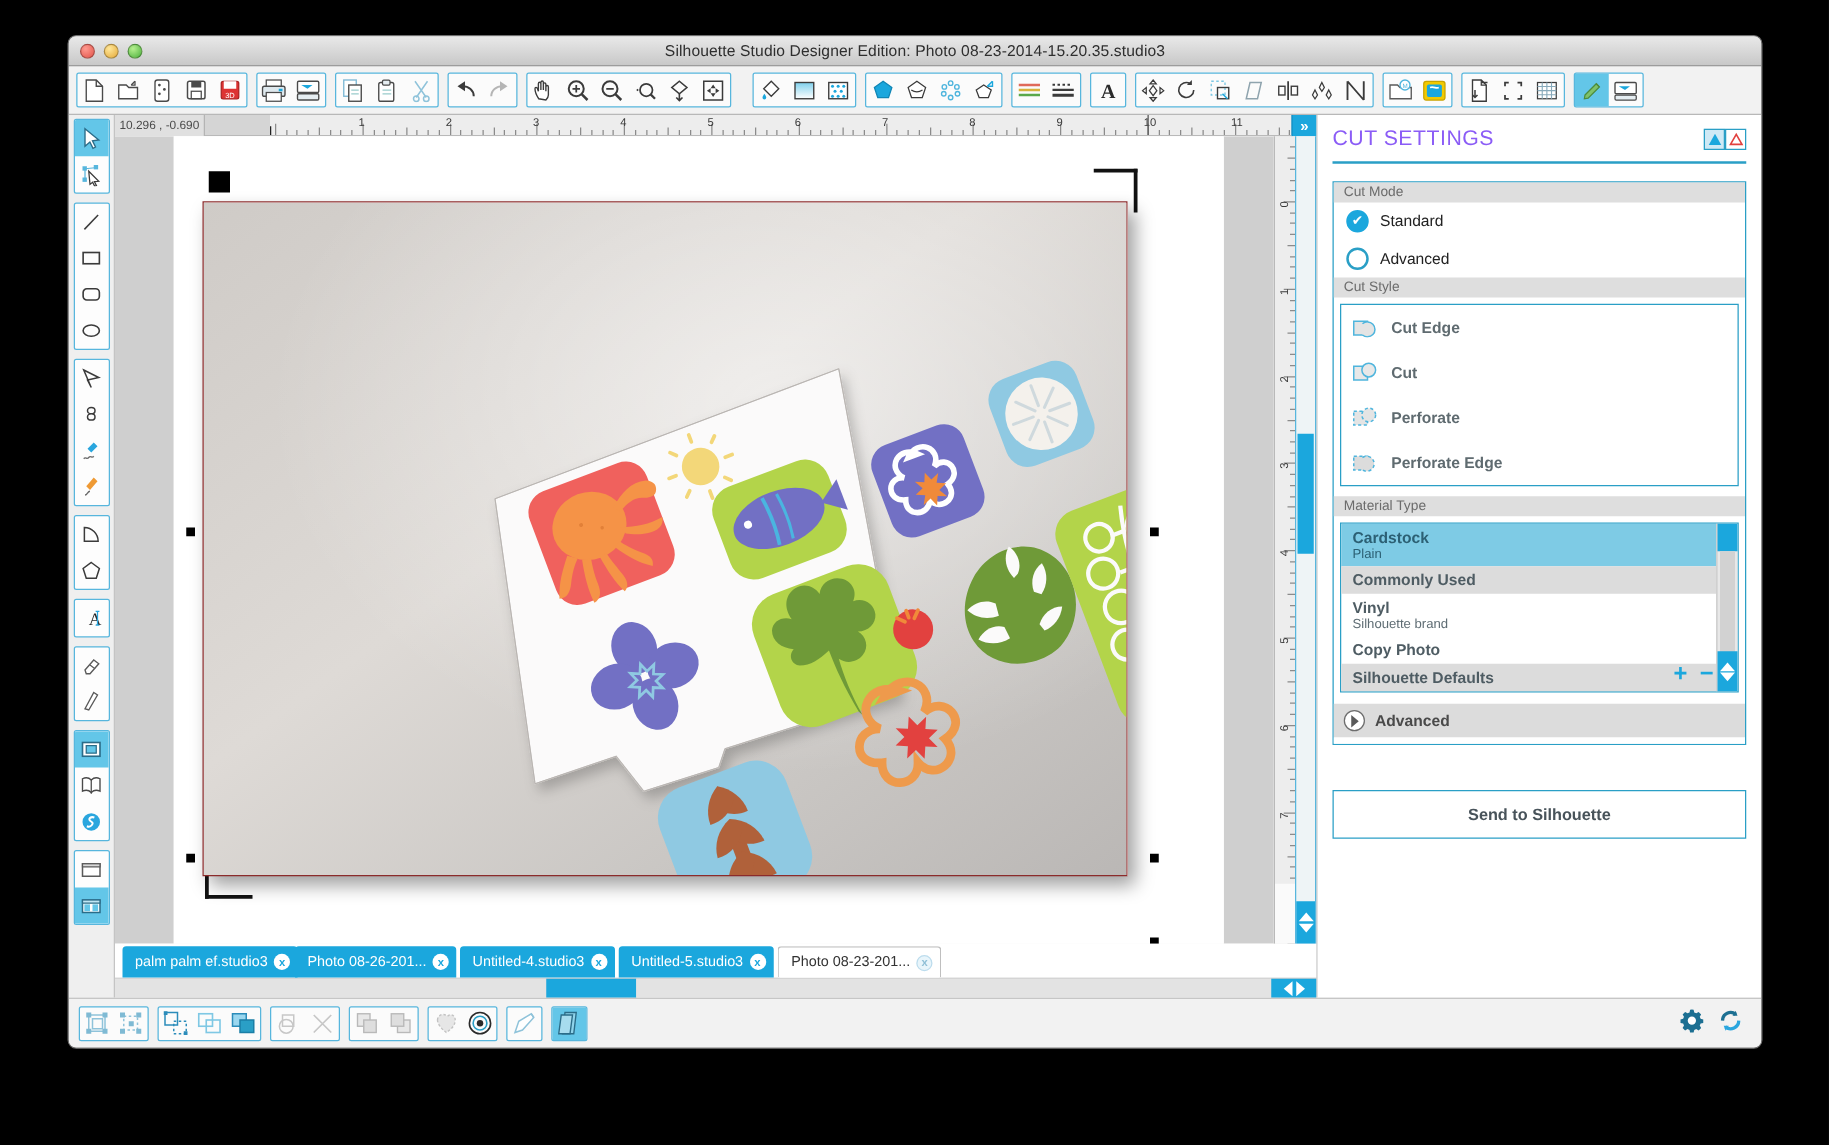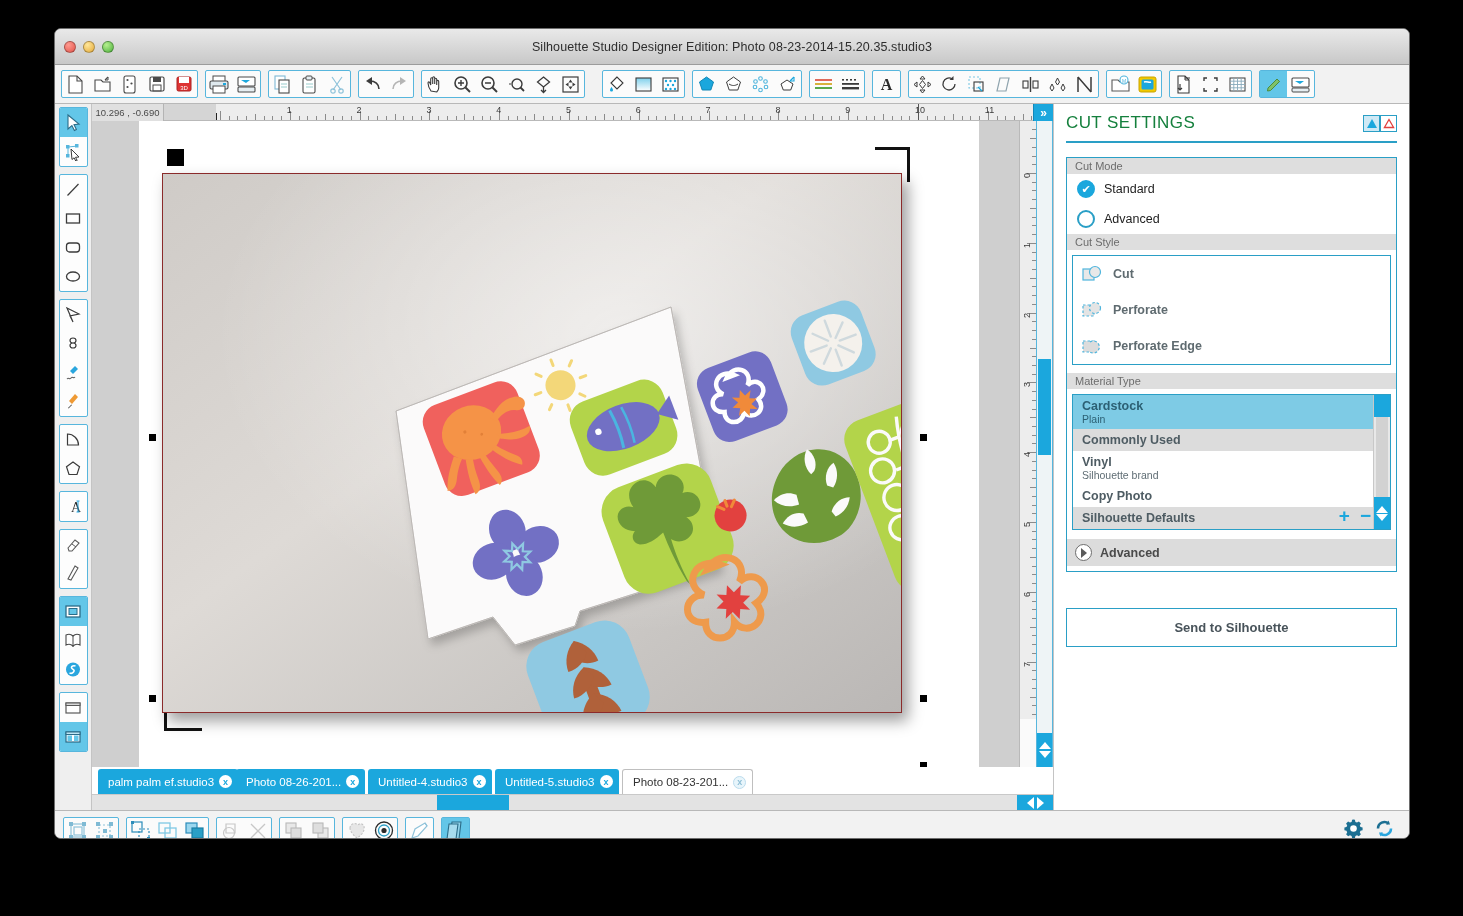--- a/index.html
+++ b/index.html
@@ -17,21 +17,21 @@
   .os-window {
     position: absolute; left: 54px; top: 28px;
     width: 1356px; height: 811px;
     background: #dcdcdc;
     border-radius: 7px;
     box-shadow: 0 4px 18px rgba(0,0,0,.6);
     overflow: hidden;
     border: 1px solid #6d6d6d;
   }
   .titlebar {
-    position: relative; height: 36px;
+    position: relative; height: 24px;
     background: linear-gradient(#e9e9e9,#c8c8c8);
     border-bottom: 1px solid #9c9c9c;
     display: flex; align-items: center;
   }
   .traffic { display: flex; gap: 7px; margin-left: 9px; }
   .tl { width: 12px; height: 12px; border-radius: 50%; border: 1px solid rgba(0,0,0,.28); }
   .tl.red { background: radial-gradient(circle at 35% 30%, #ff9a90, #e2544a); }
   .tl.yel { background: radial-gradient(circle at 35% 30%, #ffe79a, #e5aa3a); }
   .tl.grn { background: radial-gradient(circle at 35% 30%, #b6f08f, #4cb03c); }
   .win-title {
@@ -133,21 +133,21 @@
     border-right: 7px solid #fff; border-left: none; width:0;height:0;}
   .tri.rt { border-top: 6px solid transparent; border-bottom: 6px solid transparent;
     border-left: 7px solid #fff; border-right: none; width:0;height:0;}
   
   .rightpanel {
     width: 356px; background: #fff; border-left: 1px solid #c4c4c4;
     display: flex; flex-direction: column; padding: 9px 12px 0 12px;
   }
   .panel-head { display: flex; align-items: center; justify-content: space-between;
     padding-bottom: 8px; border-bottom: 2px solid #2a9fc6; }
-  .panel-title { font-size: 17px; color: #15803d; letter-spacing: .4px; }
+  .panel-title { font-size: 17px; color: #8b5cf6; letter-spacing: .4px; }
   .panel-head-btns { display: flex; }
   .phb { width: 17px; height: 17px; border: 1px solid #2a9fc6; display: flex;
     align-items: center; justify-content: center; background: #fff; }
   .phb.sel { background: #cfe9f5; }
   .panel-box { border: 1px solid #2a9fc6; margin-top: 14px; background: #fff; }
   .sec-header { background: #dcdcdc; display: flex; align-items: center; gap: 8px;
     padding: 5px 8px; font-size: 12.5px; font-weight: bold; color: #4a4a4a; }
   .disc { width: 17px; height: 17px; border-radius: 50%; border: 1.5px solid #6d6d6d;
     display: flex; align-items: center; justify-content: center; background: #fff; }
   .disc .caret-dn { width:0;height:0;border-left:5px solid transparent;border-right:5px solid transparent;border-top:6px solid #5a5a5a;}
@@ -1120,20 +1120,27 @@
           </div>
           <div class="radio-row">
             <span class="radio"></span>
             <span>Advanced</span>
           </div>
 
           <div class="sub-label">Cut Style</div>
           <div class="styles-list">
             <div class="style-item">
               <span><svg width="22" height="19">
+                    <rect x="1" y="6" width="11" height="11" fill="#e4e4e4" stroke="#4fb5dd" stroke-width="1.2"></rect>
+                    <path d="M8 8a6 6 0 1 1 0 9" fill="#e4e4e4" stroke="#4fb5dd" stroke-width="1.2"></path>
+                  </svg></span>
+              <span>Cut Edge</span>
+            </div>
+            <div class="style-item">
+              <span><svg width="22" height="19">
                     <rect x="1" y="6" width="11" height="11" fill="#e8e8e8" stroke="#4fb5dd" stroke-width="1.2"></rect>
                     <circle cx="13" cy="9" r="5.5" fill="#e8e8e8" stroke="#4fb5dd" stroke-width="1.2"></circle>
                   </svg></span>
               <span>Cut</span>
             </div>
             <div class="style-item">
               <span><svg width="22" height="19">
                     <rect x="1" y="6" width="11" height="11" fill="#e4e4e4" stroke="#4fb5dd" stroke-width="1.2" stroke-dasharray="2.5 2"></rect>
                     <circle cx="13" cy="9" r="5.5" fill="#e4e4e4" stroke="#4fb5dd" stroke-width="1.2" stroke-dasharray="2.5 2"></circle>
                   </svg></span>

